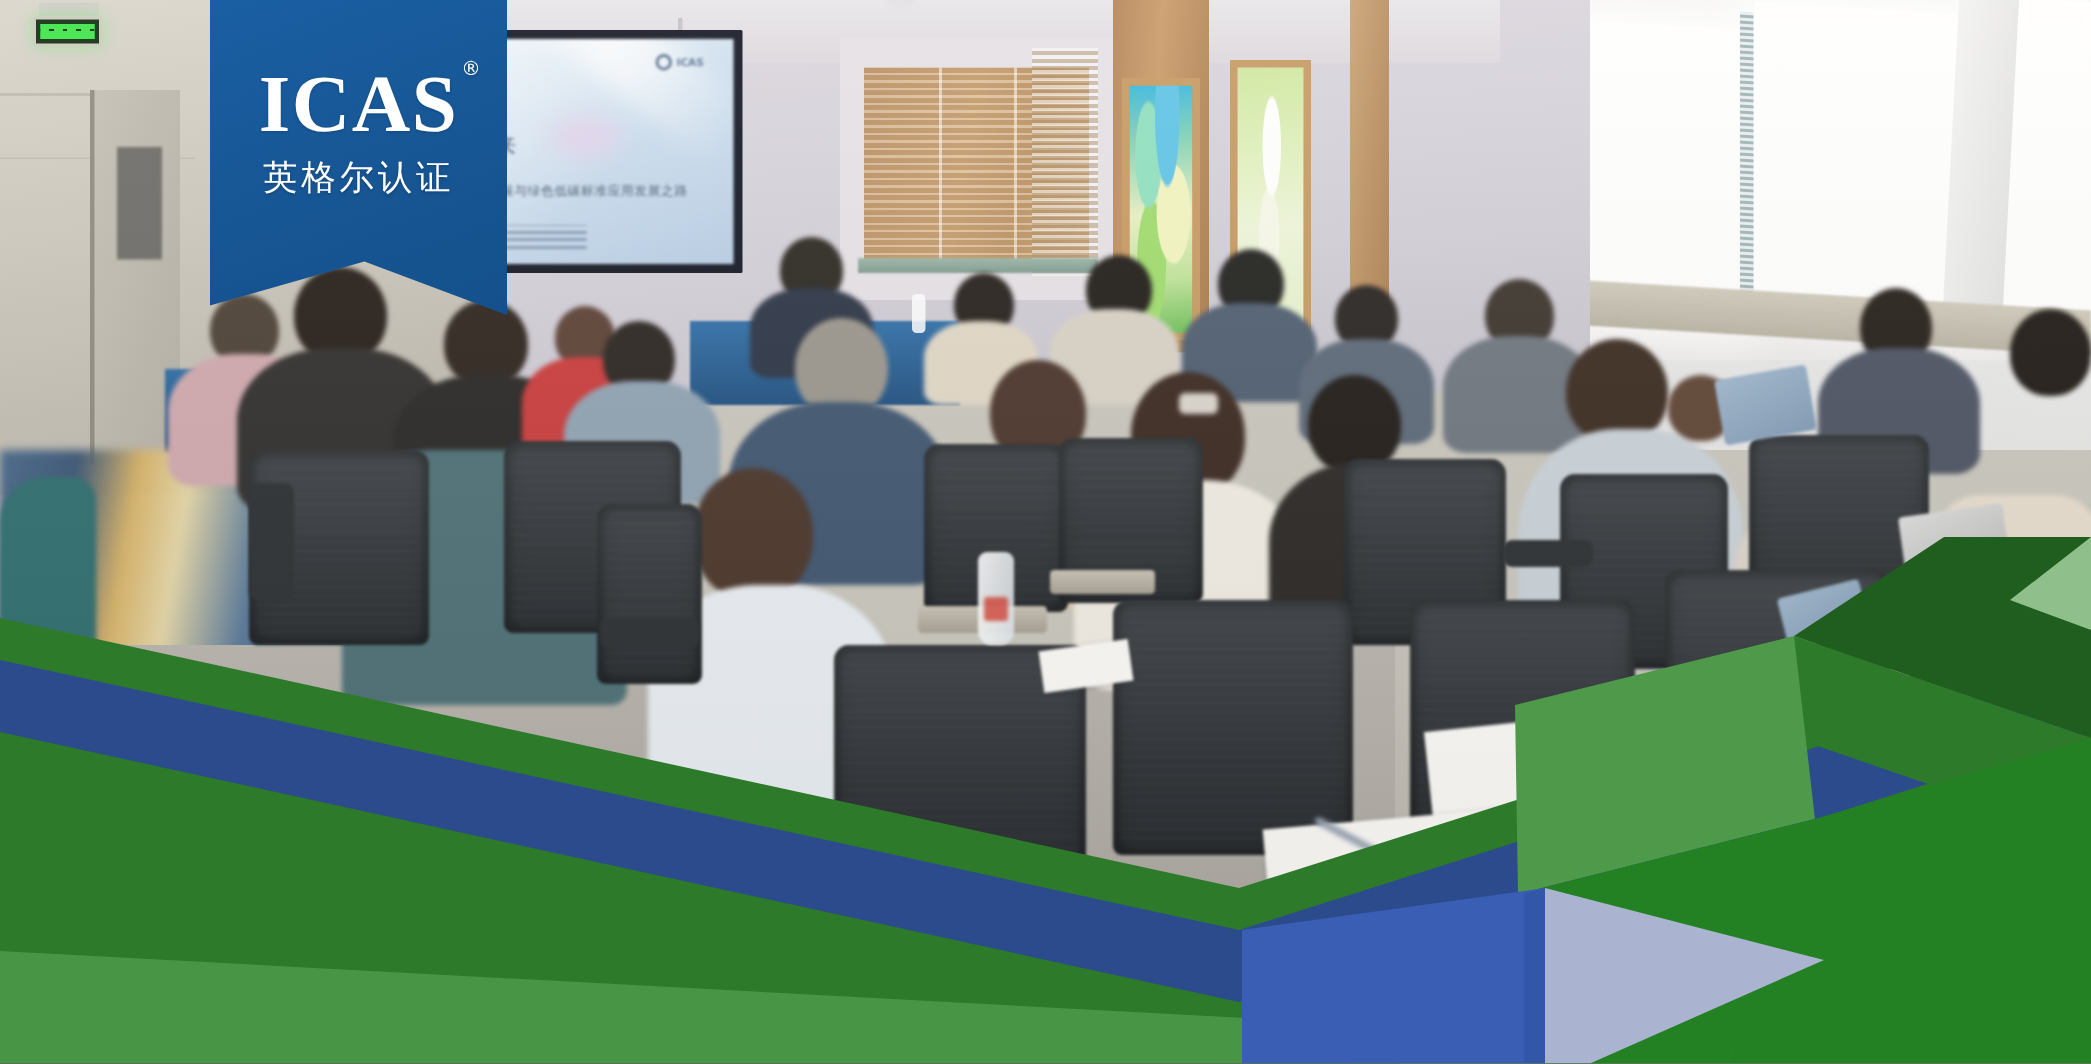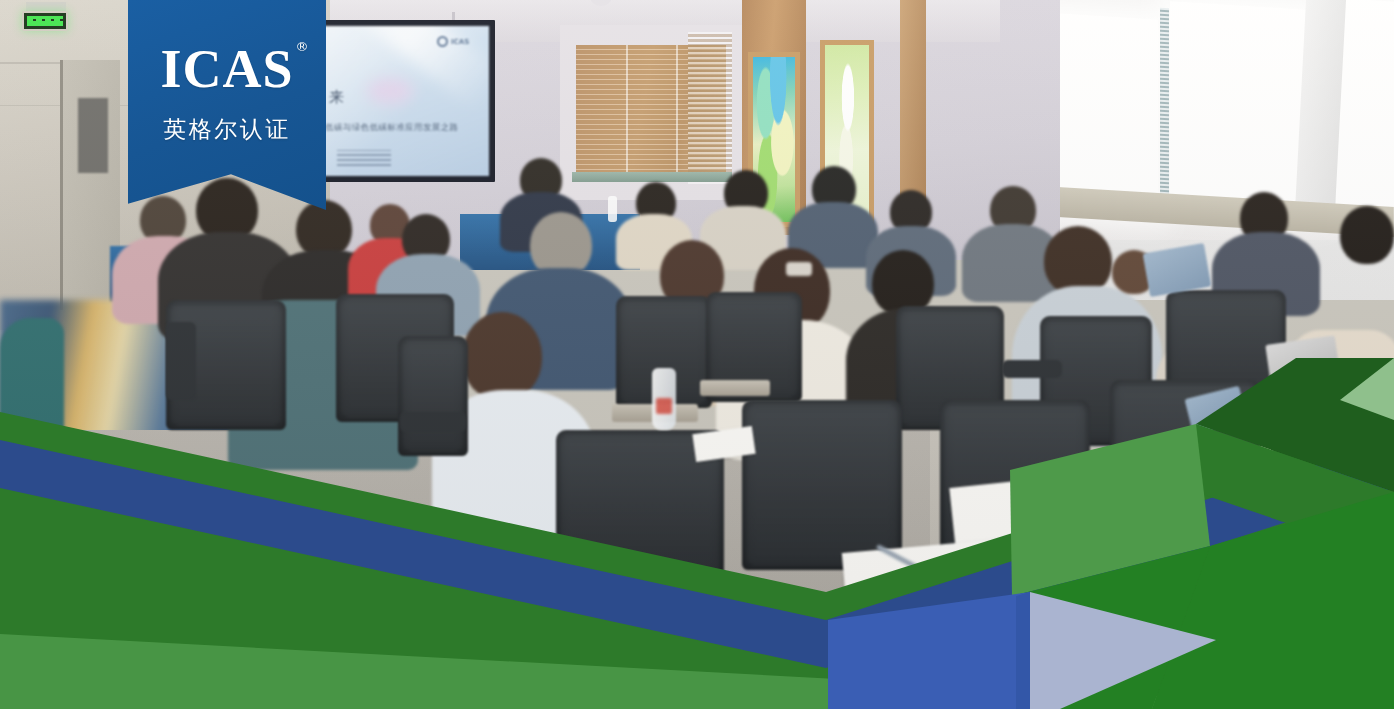--- a/index.html
+++ b/index.html
@@ -304,21 +304,21 @@
     position:absolute; inset:0; pointer-events:none;
     background:linear-gradient(180deg,rgba(255,250,240,.10),rgba(0,0,0,.06));
   }
 
   
   .geo { position:absolute; inset:0; pointer-events:none; }
   .geo svg { display:block; width:1394px; height:709px; }
 
   
   .logo-panel{
-    position:absolute; left:128px; top:0; width:198px; height:210px;
+    position:absolute; left:140px; top:0; width:198px; height:210px;
     background:linear-gradient(160deg,#1a5fa3 0%,#175694 55%,#14518c 100%);
     -webkit-clip-path: polygon(0 0, 100% 0, 100% 100%, 52% 83%, 0 97%);
     clip-path: polygon(0 0, 100% 0, 100% 100%, 52% 83%, 0 97%);
   }
   .logo-inner{
     position:absolute; left:0; right:0; top:42px;
     text-align:center; color:#fff;
   }
   .logo-mark{
     position:relative; display:inline-block;
@@ -326,21 +326,21 @@
     font-weight:bold; font-size:54px; line-height:1;
     letter-spacing:1px;
     text-shadow:0 1px 2px rgba(0,0,0,.18);
   }
   .logo-reg{
     position:absolute; right:-16px; top:-2px;
     font-size:13px; font-weight:normal;
     font-family:"DejaVu Sans", sans-serif;
   }
   .logo-cn{
-    margin-top:18px;
+    margin-top:7px;
     font-family:"DejaVu Sans", sans-serif;
     font-size:23px; letter-spacing:2.5px; font-weight:500;
     text-shadow:0 1px 2px rgba(0,0,0,.18);
   }
 </style>
 </head>
 <body>
 
 <div class="banner">
 

